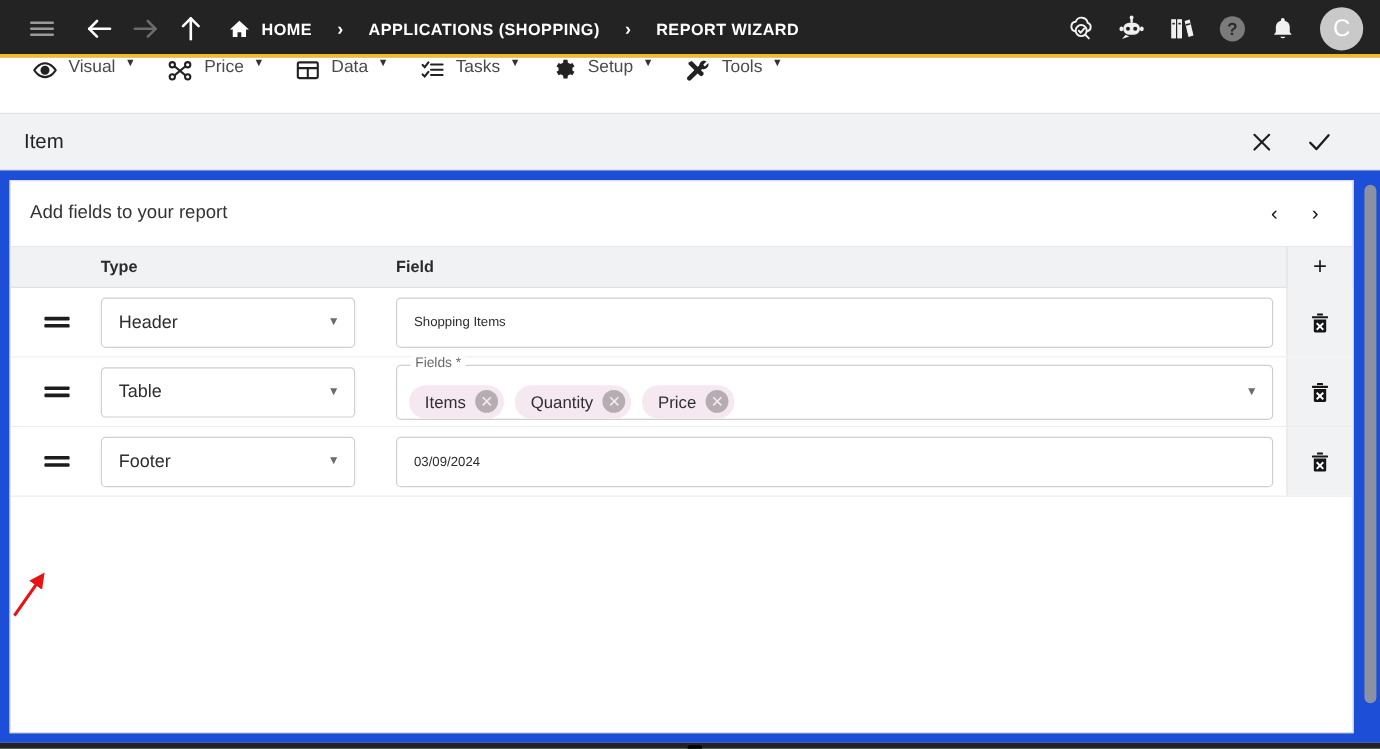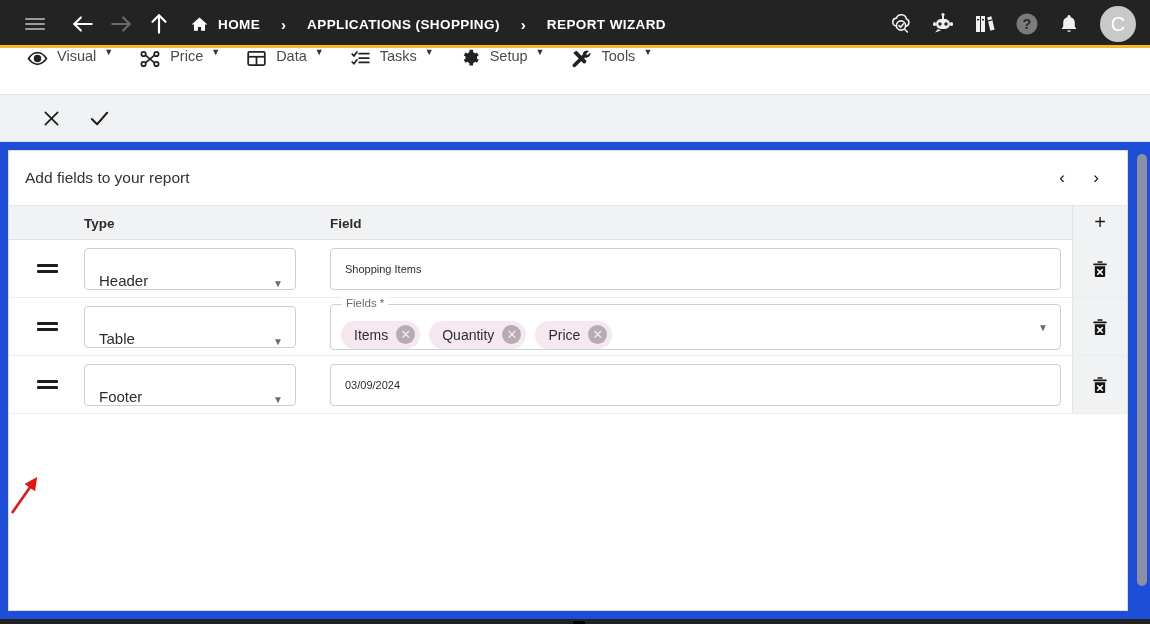--- a/index.html
+++ b/index.html
@@ -179,21 +179,21 @@
     display: flex; flex-direction: column; gap: 3px;
     margin-left: 28px;
     width: 21px;
   }
   .drag-handle span { display: block; height: 3px; background: #1d1d1d; border-radius: 1px; }
 
   .select-box {
     height: 42px;
     border: 1px solid #cfcfcf;
     border-radius: 4px;
-    display: flex; align-items: flex-end;
+    display: flex; align-items: center;
     padding: 0 12px 0 14px;
     background: #fff;
     font-size: 15px;
     color: #2d2d2d;
     margin-left: 9px;
     width: 212px;
   }
   .select-box .sel-val { flex: 1 1 auto; }
   .select-box .sel-caret { color: #6c6c6c; font-size: 10px; }
 
@@ -469,20 +469,21 @@
     </span>
     <span>Tools</span>
     <span class="caret">▼</span>
   </div>
 
   <div class="menu-spacer"></div>
 
 </div>
 
 <div class="pagebar">
+  <div class="ptitle">Item</div>
   <div class="pb-btn">
     <svg width="21" height="21" viewBox="0 0 24 24" fill="none" stroke="#1d1d1d" stroke-width="2" stroke-linecap="round">
       <line x1="5" y1="5" x2="19" y2="19"></line>
         <line x1="19" y1="5" x2="5" y2="19"></line>
     </svg>
   </div>
   <div class="pb-btn">
     <svg width="23" height="23" viewBox="0 0 24 24" fill="none" stroke="#1d1d1d" stroke-width="2" stroke-linecap="round" stroke-linejoin="round">
       <polyline points="4,12.5 9.5,18 20,6"></polyline>
     </svg>

